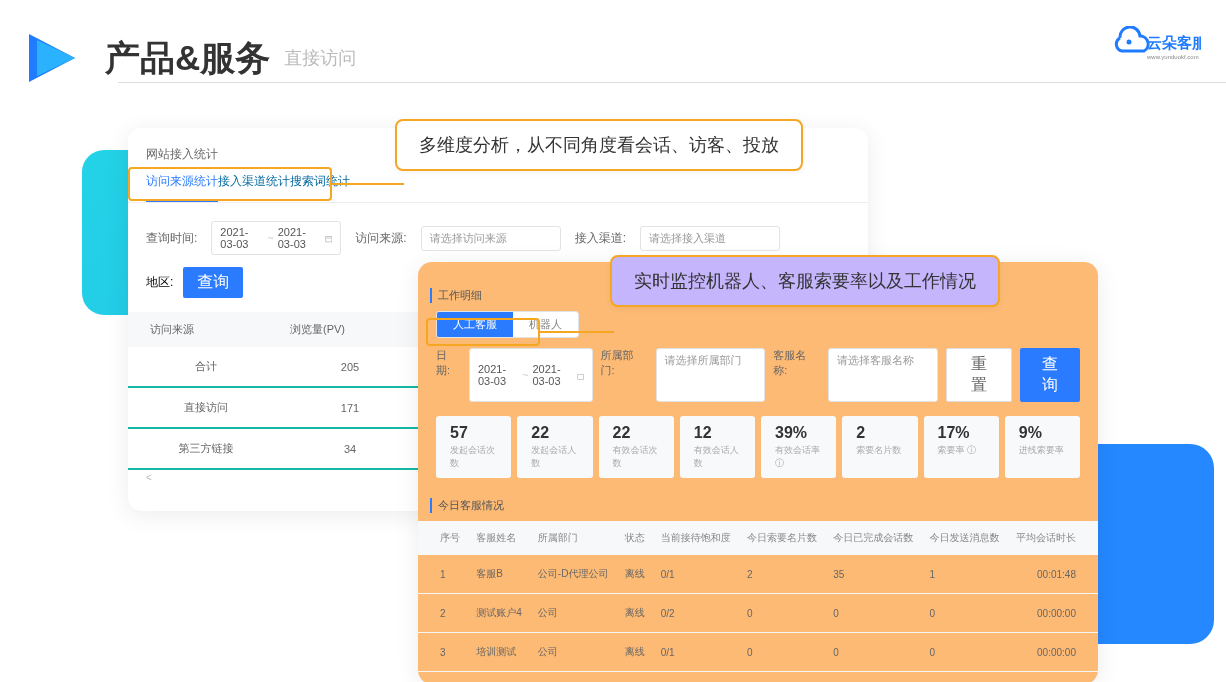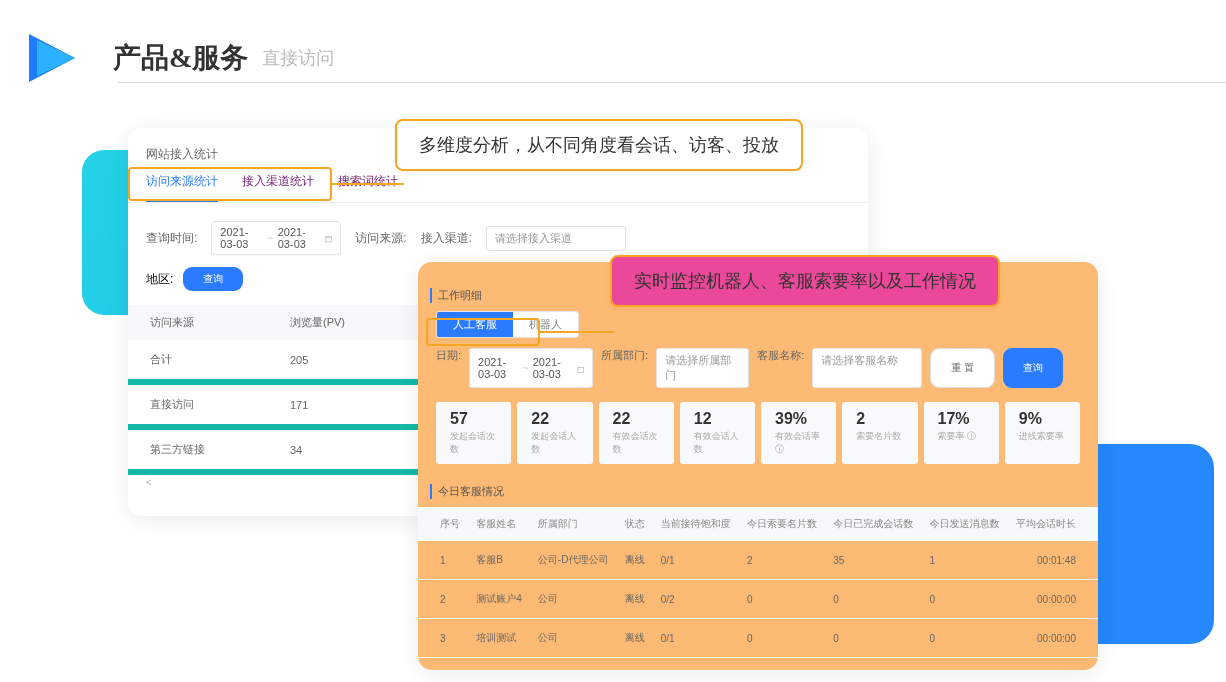--- a/index.html
+++ b/index.html
@@ -2,62 +2,62 @@
 <html><head>
 <meta charset="utf-8">
 <style>
 * { margin: 0; padding: 0; box-sizing: border-box; }
 body { width: 1226px; height: 682px; font-family: "Microsoft YaHei", sans-serif; background: #fff; position: relative; overflow: hidden; }
 
 
 .header { position: absolute; top: 28px; left: 25px; right: 25px; display: flex; align-items: center; }
 .play-icon { width: 60px; height: 60px; }
 .play-icon svg { width: 100%; height: 100%; }
-.title-h1 { font-size: 28px; font-weight: 700; color: #333; margin-left: 28px; font-family: Liberation Serif, serif; }
+.title-h1 { font-size: 35px; font-weight: 700; color: #333; margin-left: 20px; }
 .title-sub { font-size: 18px; color: #bbb; margin-left: 14px; font-weight: 400; }
 .logo { position: absolute; right: 0; top: -2px; display: flex; align-items: center; }
 .logo svg { width: 96px; height: 42px; }
 .hr { position: absolute; top: 82px; left: 118px; right: 0; height: 1px; background: #dcdcdc; }
 
 
 .blob1 { position: absolute; width: 170px; height: 165px; left: 82px; top: 150px; background: linear-gradient(135deg, #23d3e7, #23c9e7); border-radius: 22px; z-index: 1; }
 .blob2 { position: absolute; width: 200px; height: 200px; right: 12px; bottom: 38px; background: linear-gradient(135deg, #2588ff, #2588ff); border-radius: 24px; z-index: 1; }
 
 
 .panel1 { position: absolute; left: 128px; top: 128px; width: 740px; background: #fff; border-radius: 14px; box-shadow: 0 4px 24px rgba(0,0,0,0.08); padding: 18px 0 28px 0; z-index: 2; }
 .panel2 { position: absolute; left: 418px; top: 262px; width: 680px; background: #fdba74; border-radius: 14px; box-shadow: 0 4px 24px rgba(0,0,0,0.08); padding: 18px 0 12px 0; z-index: 3; }
 
 .p-title { font-size: 12px; color: #666; padding: 0 18px 10px 18px; }
-.tabset { display: flex; gap: 24px; padding: 0 18px; border-bottom: 1px solid #eee; }
-.tab { font-size: 12px; color: #701a75; padding-bottom: 10px; cursor: pointer; border-bottom: 2px solid transparent; }
+.tabset { display: flex; padding: 0 18px; border-bottom: 1px solid #eee; }
+.tab { font-size: 12px; color: #0369a1; padding-bottom: 10px; cursor: pointer; border-bottom: 2px solid transparent; }
 .tab.active { color: #2a7bff; border-bottom-color: #2a7bff; font-weight: 500; }
 
 
 .hl1 { position: absolute; top: 167px; left: 128px; width: 204px; height: 34px; border: 2px solid #f5a623; border-radius: 4px; z-index: 5; }
 .hl1-line { position: absolute; top: 183px; left: 332px; width: 72px; height: 2px; background: #f5a623; z-index: 5; }
 .callout1 { position: absolute; top: 119px; left: 395px; padding: 12px 22px; background: #fff; border: 2px solid #f5a623; border-radius: 8px; font-size: 18px; color: #333; z-index: 6; box-shadow: 0 2px 6px rgba(0,0,0,0.05); }
 
 .hl2 { position: absolute; top: 318px; left: 426px; width: 114px; height: 28px; border: 2px solid #f5a623; border-radius: 4px; z-index: 5; }
 .hl2-line { position: absolute; top: 331px; left: 540px; width: 74px; height: 2px; background: #f5a623; z-index: 5; }
-.callout2 { position: absolute; top: 255px; left: 610px; padding: 12px 22px; background: #ec4899; border: 2px solid #f5a623; border-radius: 8px; font-size: 18px; color: #333; z-index: 6; box-shadow: 0 2px 6px rgba(0,0,0,0.05); }
+.callout2 { position: absolute; top: 255px; left: 610px; padding: 12px 22px; background: #c4b5fd; border: 2px solid #f5a623; border-radius: 8px; font-size: 18px; color: #333; z-index: 6; box-shadow: 0 2px 6px rgba(0,0,0,0.05); }
 
 .filter-row { display: flex; flex-wrap: wrap; gap: 14px; padding: 18px 18px 8px 18px; align-items: center; font-size: 12px; color: #666; }
 .filter-row .lbl { font-size: 12px; color: #666; }
 .finput { border: 1px solid #e3e3e3; border-radius: 3px; padding: 4px 8px; font-size: 11px; color: #999; background: #fff; }
 .finput.date { width: 130px; display: inline-flex; align-items: center; gap: 4px; color: #555; }
 .finput.date .sep { color: #ccc; }
 .finput.plain { width: 140px; }
-.btn { background: #2a7bff; color: #fff; border: none; border-radius: 9px; padding: 5px 20px; font-size: 10px; cursor: pointer; }
+.btn { background: #2a7bff; color: #fff; border: none; border-radius: 2px; padding: 5px 14px; font-size: 16px; cursor: pointer; }
 .btn.ghost { background: #fff; color: #666; border: 1px solid #ddd; }
 
 .p1-filters2 { padding: 4px 18px 14px 18px; display: flex; gap: 10px; align-items: center; font-size: 12px; }
 
 .tbl { width: 100%; font-size: 11px; border-collapse: collapse; }
 .tbl th { background: #f7f8fa; color: #666; font-weight: 400; text-align: left; padding: 10px 14px; }
-.tbl td { color: #666; text-align: left; padding: 12px 14px; border-bottom: 6px solid #14b8a6; }
+.tbl td { color: #666; text-align: center; padding: 12px 14px; border-bottom: 2px solid #14b8a6; }
 .tbl td:first-child, .tbl th:first-child { padding-left: 22px; }
 .scroll-left { padding: 2px 18px 0 18px; color: #bbb; font-size: 10px; }
 
 .toggle-btns { display: flex; margin: 8px 18px 10px 18px; border: 1px solid #e3e3e3; border-radius: 3px; overflow: hidden; width: fit-content; }
 .tbtn { font-size: 11px; padding: 5px 16px; cursor: pointer; background: #fff; color: #888; }
 .tbtn.active { background: #2a7bff; color: #fff; }
 
 .section-title { font-size: 11px; color: #555; padding: 0 18px; border-left: 2px solid #2a7bff; margin-left: 12px; margin-top: 8px; margin-bottom: 8px; padding-left: 6px; }
 
 .stats { display: flex; gap: 6px; padding: 4px 18px 12px 18px; }
@@ -80,20 +80,28 @@
 
 <div class="header">
   <div class="play-icon">
     <svg viewBox="0 0 60 60">
         <polygon points="4,6 50,30 4,54" fill="#1f7cff"></polygon>
         <polygon points="12,12 50,30 12,48" fill="#2ab2ff"></polygon>
       </svg>
   </div>
   <h1 class="title-h1">产品&amp;服务</h1>
   <span class="title-sub">直接访问</span>
+  <div class="logo">
+    <svg viewBox="0 0 96 42">
+      <path d="M 15 12 a 10 10 0 0 1 20 -2 a 8 8 0 0 1 4 15 h -22 a 7 7 0 0 1 -2 -13" fill="none" stroke="#1f7cff" stroke-width="3"></path>
+      <circle cx="24" cy="16" r="2.5" fill="#1f7cff"></circle>
+      <text x="42" y="22" font-size="15" font-weight="700" fill="#1f7cff" font-family="Microsoft YaHei">云朵客服</text>
+      <text x="42" y="33" font-size="6" fill="#888" font-family="sans-serif">www.yunduokf.com</text>
+    </svg>
+  </div>
 </div>
 <div class="hr"></div>
 
 <div class="blob1"></div>
 <div class="blob2"></div>
 
 <div class="panel1">
   <div class="p-title">网站接入统计</div>
   <div class="tabset">
     <div class="tab active">访问来源统计</div>
@@ -105,20 +113,21 @@
     <span class="finput date">
       <span>2021-03-03</span>
       <span class="sep">~</span>
       <span>2021-03-03</span>
       <span class="cal-icon"><svg viewBox="0 0 10 10">
             <rect x="1" y="2" width="8" height="7" fill="none" stroke="#bbb"></rect>
             <line x1="1" y1="4" x2="9" y2="4" stroke="#bbb"></line>
           </svg></span>
     </span>
     <span class="lbl">访问来源:</span>
+    <span class="finput plain">请选择访问来源</span>
     <span class="lbl">接入渠道:</span>
     <span class="finput plain">请选择接入渠道</span>
   </div>
   <div class="p1-filters2">
     <span class="lbl">地区:</span>
     <button class="btn">查询</button>
   </div>
   <table class="tbl">
     <thead>
         <tr>
@@ -166,21 +175,21 @@
     <span class="lbl">日期:</span>
     <span class="finput date" style="width:124px">
       <span>2021-03-03</span>
         <span class="sep">~</span>
         <span>2021-03-03</span>
       <span class="cal-icon"><svg viewBox="0 0 10 10">
             <rect x="1" y="2" width="8" height="7" fill="none" stroke="#bbb"></rect>
           </svg></span>
     </span>
     <span class="lbl">所属部门:</span>
-    <span class="finput plain" style="width:93px">请选择所属部门</span>
+    <span class="finput plain" style="width:110px">请选择所属部门</span>
     <span class="lbl">客服名称:</span>
     <span class="finput plain" style="width:110px">请选择客服名称</span>
     <button class="btn ghost">重 置</button>
     <button class="btn">查询</button>
   </div>
   <div class="stats" id="stats-row">
       <div class="stat">
         <div class="num">57</div>
         <div class="slbl">发起会话次数</div>
       </div>

